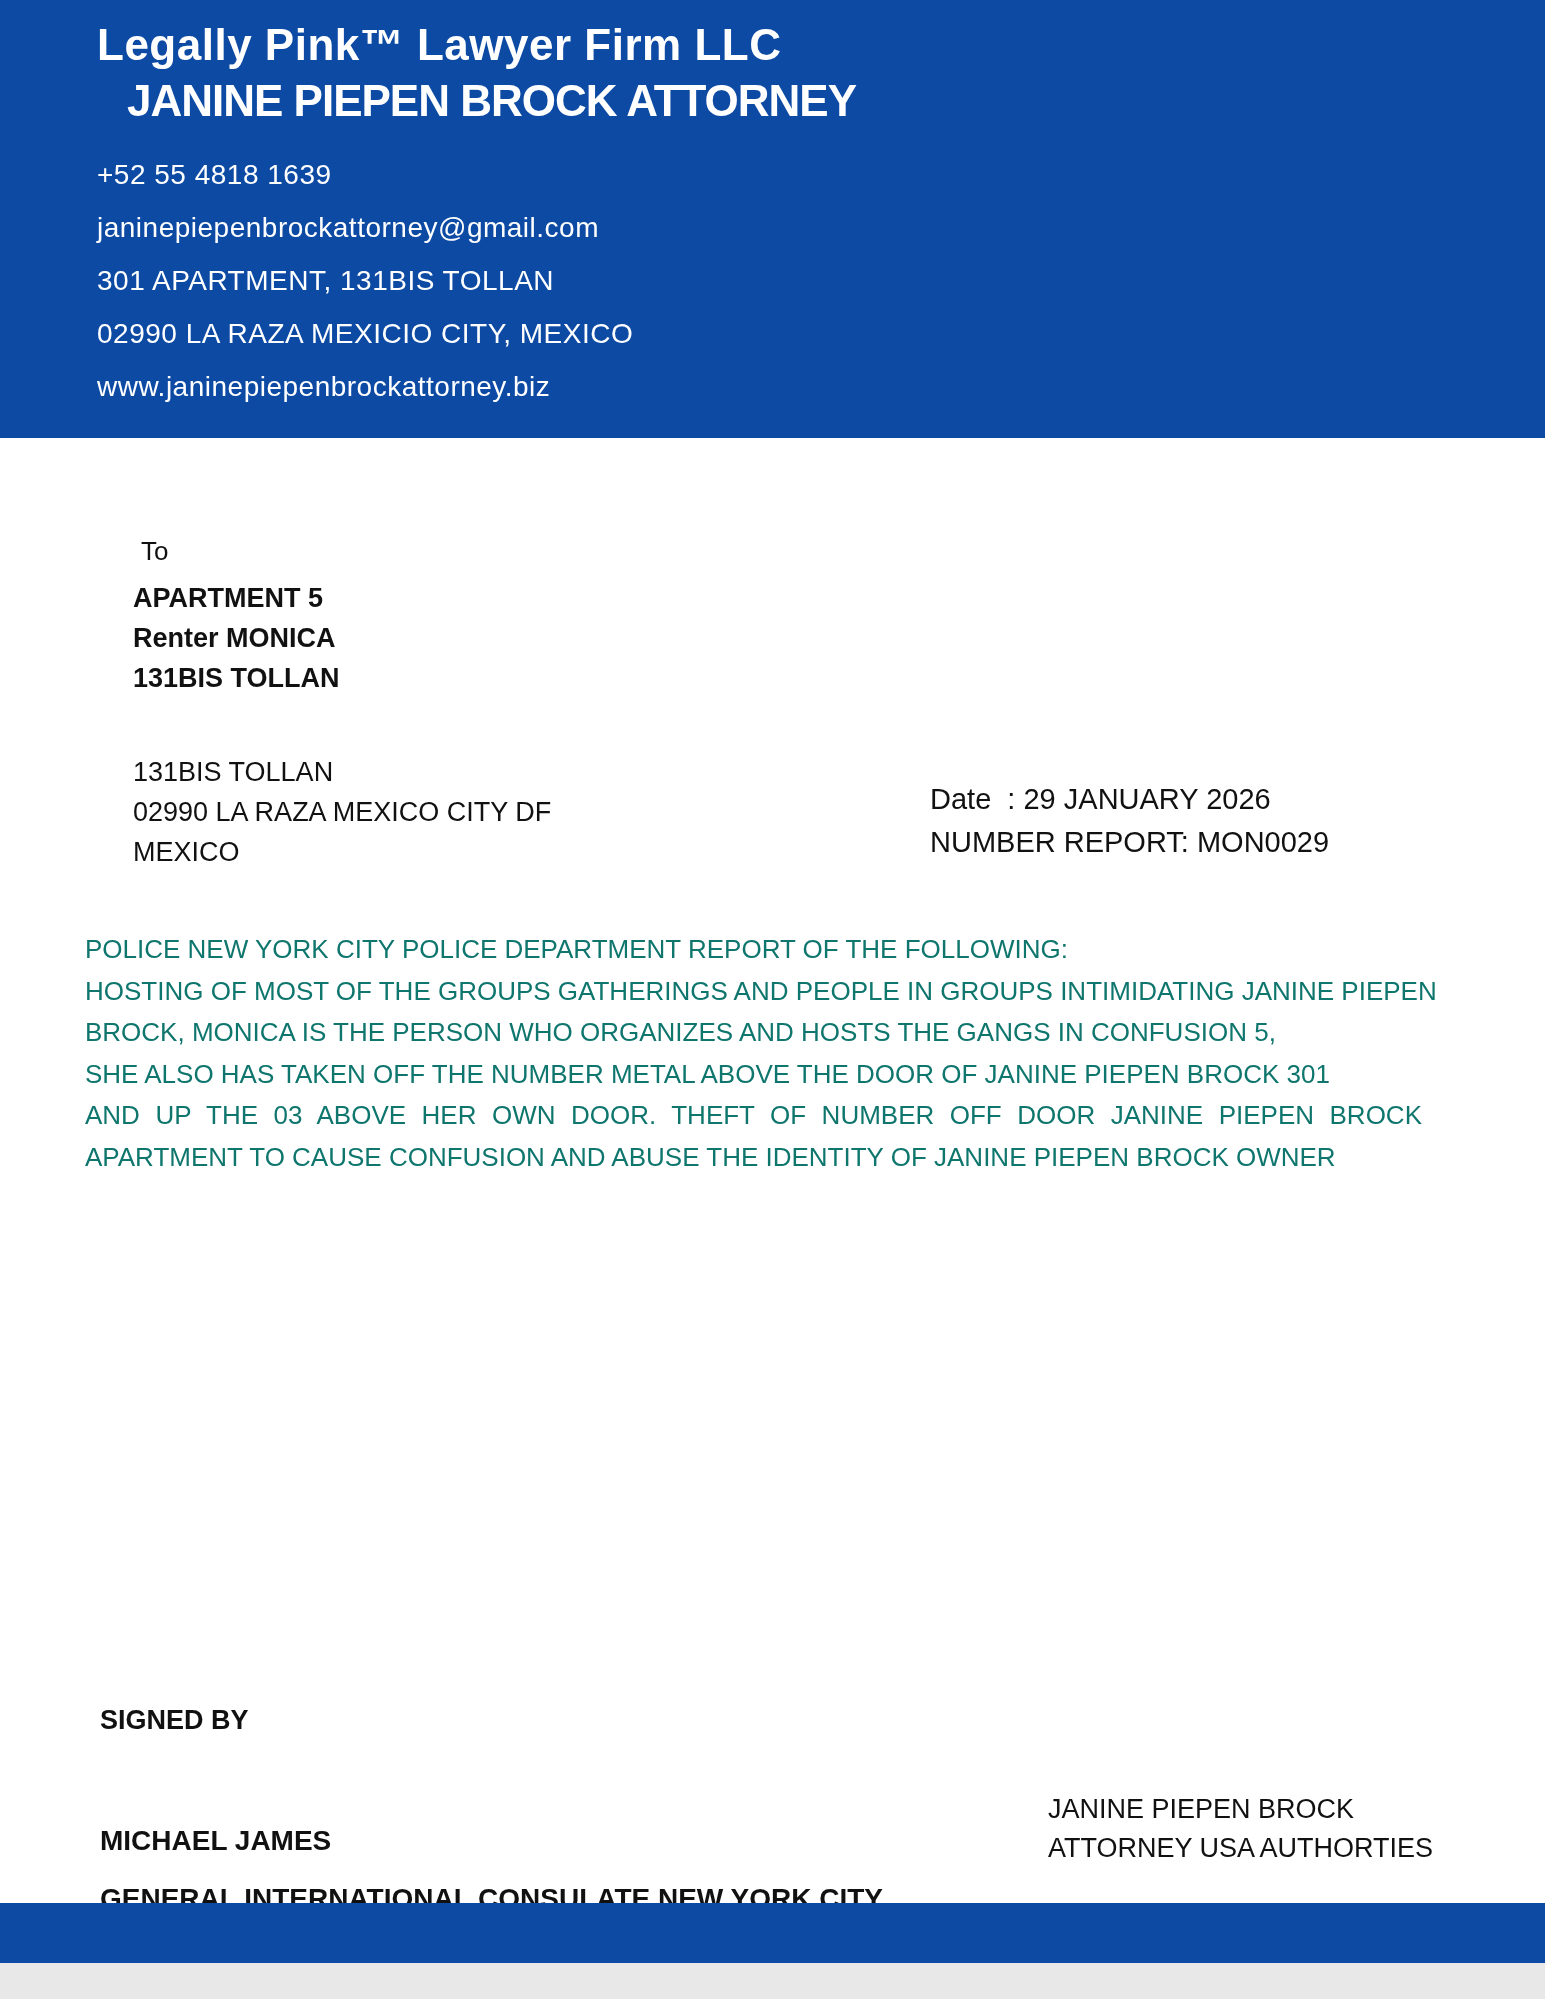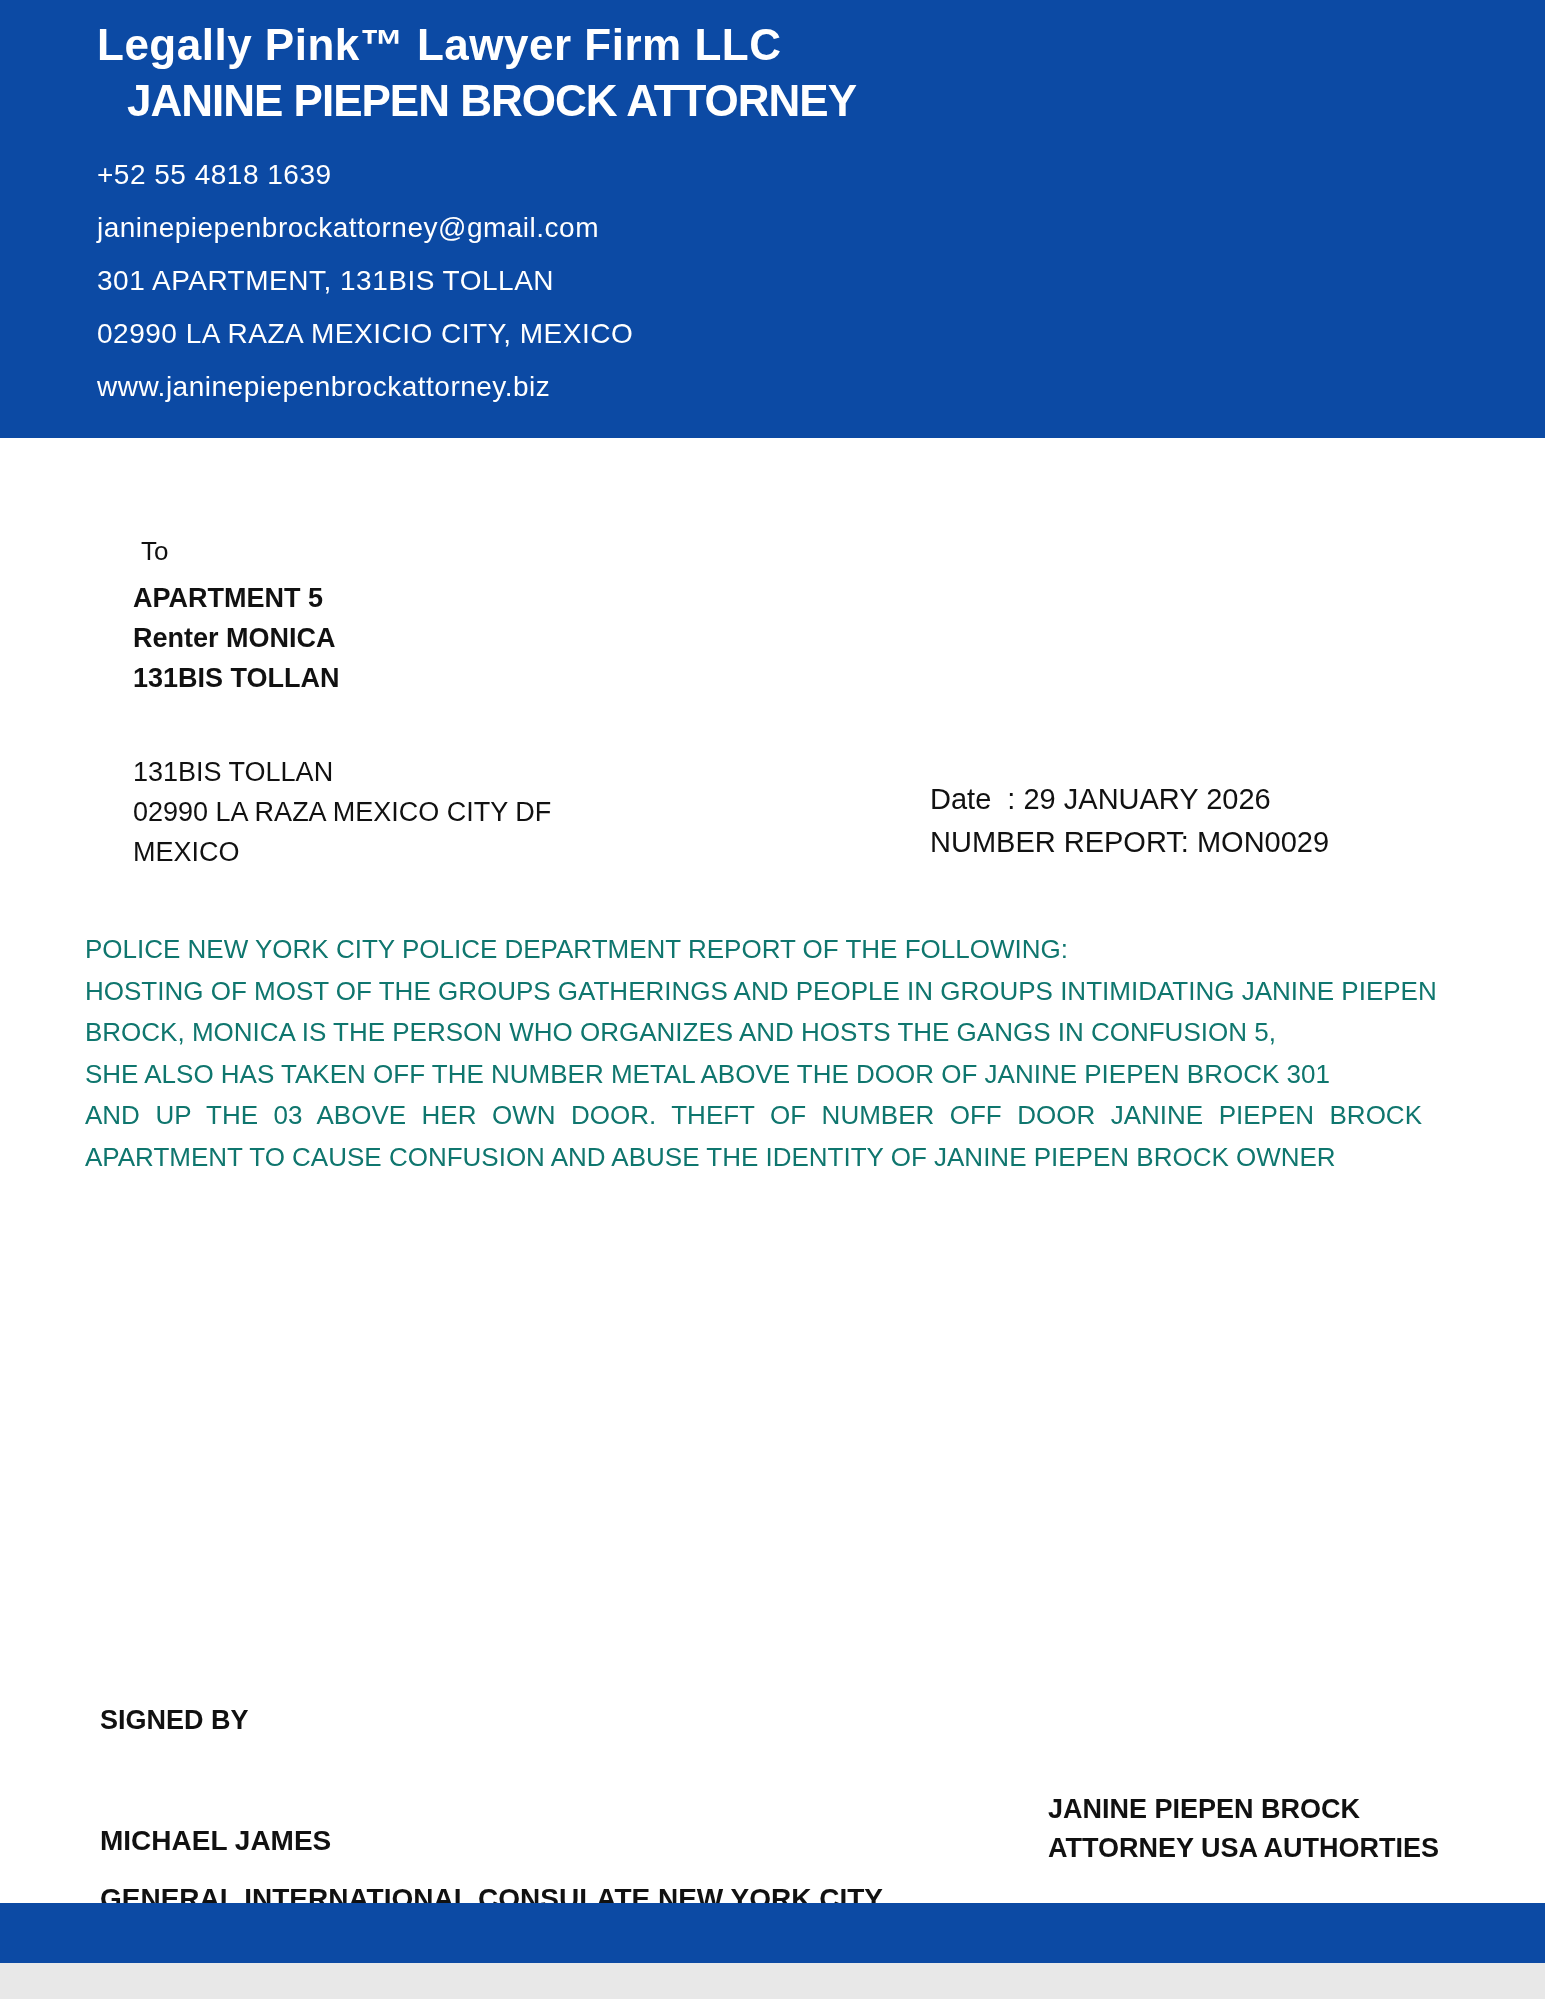--- a/index.html
+++ b/index.html
@@ -73,21 +73,21 @@
     position:absolute;left:100px;top:1705px;
     font-size:27px;font-weight:bold;
   }
   .sig-left{
     position:absolute;left:100px;top:1802px;
     font-size:28px;font-weight:bold;line-height:38px;
   }
   .sig-left div{white-space:nowrap;margin-top:20px;}
   .sig-right{
     position:absolute;left:1048px;top:1790px;
-    font-size:27px;font-weight:bold;line-height:39px;
+    font-size:27px;font-weight:normal;line-height:39px;
   }
   .sig-right div{white-space:nowrap;}
   
   .footer{
     position:absolute;left:0;top:1903px;width:1545px;height:96px;
     background:#0c4aa4;
   }
 </style>
 </head>
 <body>

